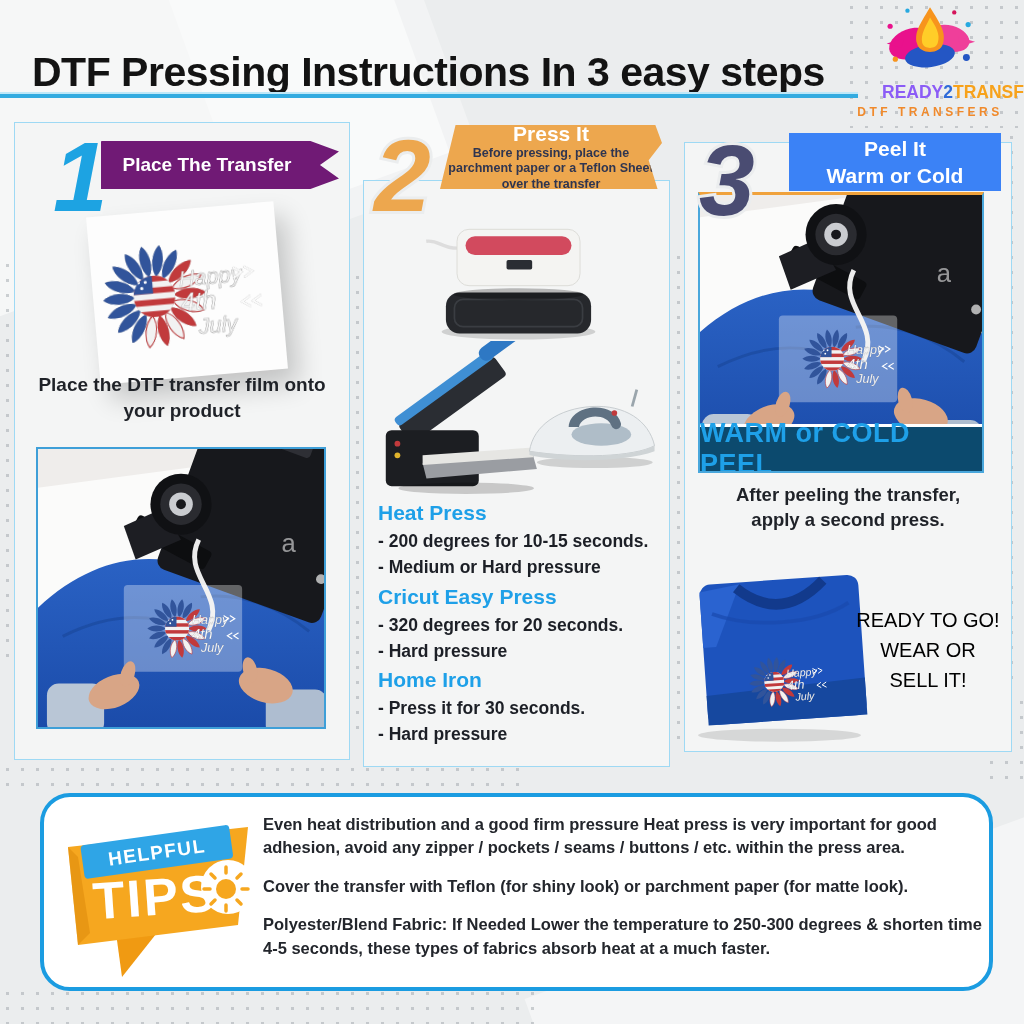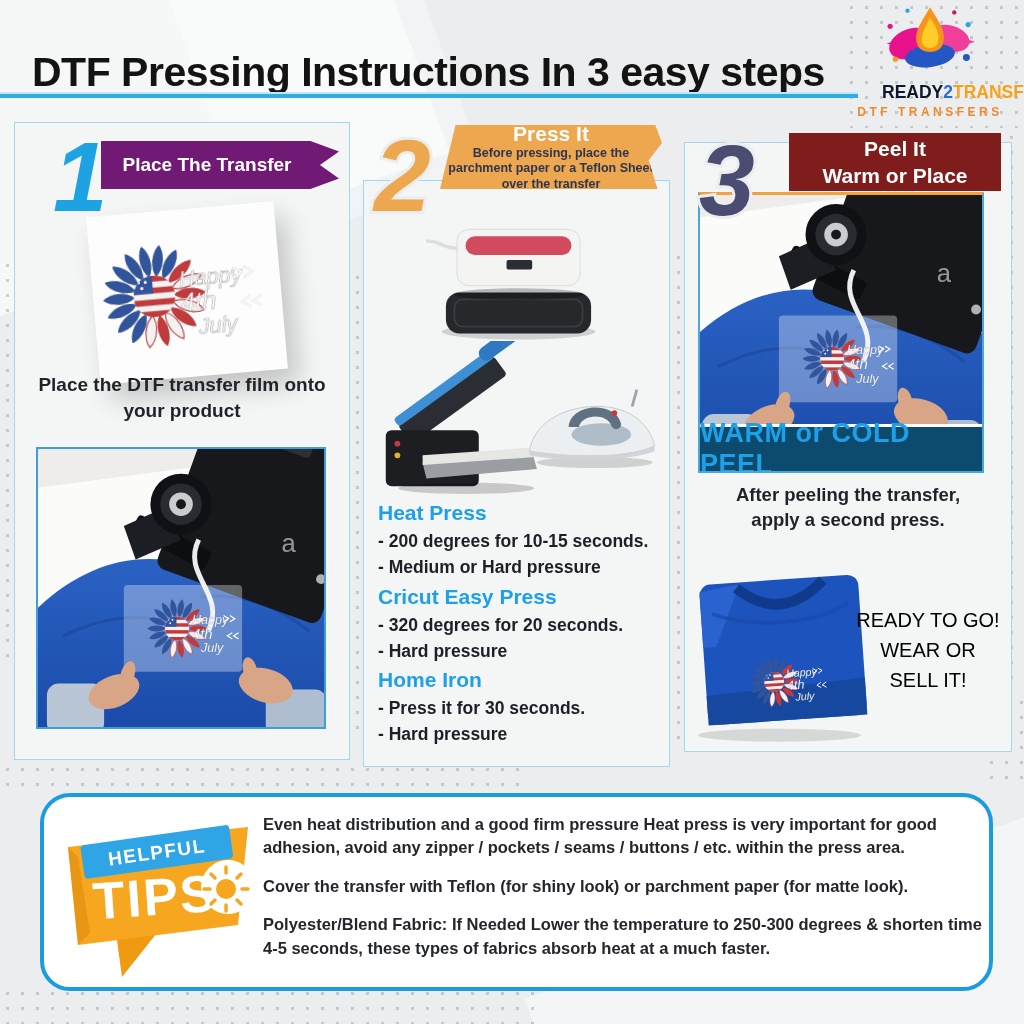--- a/index.html
+++ b/index.html
@@ -6,29 +6,29 @@
   .canvas{position:relative;width:1024px;height:1024px;overflow:hidden;background:#ebedee;
           font-family:"Liberation Sans",sans-serif;color:#1c1f26;}
   .abs{position:absolute;}
   .stripe{position:absolute;background:rgba(255,255,255,.55);transform:rotate(-20deg);z-index:0;}
   .dots{position:absolute;z-index:0;background-image:radial-gradient(circle,rgba(150,156,162,.45) 1.5px,transparent 1.7px);background-size:15px 15px;}
   
   .title{position:absolute;left:32px;top:22px;font-size:41px;font-weight:900;letter-spacing:-.5px;color:#131313;z-index:2;}
   .title-underline{position:absolute;left:0;top:94px;width:858px;height:4px;background:#33abe0;box-shadow:0 -2px 0 #bfe8f8;z-index:2;}
   .logo{position:absolute;right:6px;top:2px;width:176px;text-align:center;z-index:2;}
   .logo-word{font-size:17.5px;font-weight:900;letter-spacing:0;line-height:1;}
-  .lw-ready{color:#0f172a;padding-left:40px;} .lw-2{color:#2f6bd8;} .lw-transfer{color:#f7a21b;}
+  .lw-ready{color:#8b5cf6;padding-left:40px;} .lw-2{color:#2f6bd8;} .lw-transfer{color:#f7a21b;}
   .logo-tagline{font-size:12px;font-weight:700;letter-spacing:3.5px;color:#f08a2c;margin-top:3px;}
   
   .step-box{position:absolute;background:#f4f5f5;border:1px solid #9ed9f4;z-index:1;}
   .numeral{position:absolute;z-index:4;}
   .ribbon{position:absolute;display:flex;flex-direction:column;align-items:center;justify-content:center;z-index:3;}
   .ribbon1{background:#701a75;clip-path:polygon(0 0,88% 0,100% 22%,92% 50%,100% 78%,88% 100%,0 100%);}
   .ribbon2{background:#eda74e;clip-path:polygon(7% 0,97% 0,100% 28%,94% 55%,98% 100%,0 100%);}
-  .ribbon3{background:#7f1d1d;}
+  .ribbon3{background:#3b82f6;}
   .ribbon-title{color:#fff;font-weight:800;}
   .caption{font-weight:800;color:#1f2228;text-align:center;line-height:1.35;}
   .photo-frame{position:absolute;border:2px solid #3e9fd8;background:#fff;overflow:hidden;}
   .film{position:absolute;background:#fdfdfd;box-shadow:10px 16px 26px rgba(0,0,0,.20);transform:rotate(-5deg);}
   .design-svg{width:100%;height:100%;}
   .spec-heading{font-size:21px;font-weight:800;color:#1ea0e8;margin:0 0 3px 0;}
   .spec-line{font-size:17.5px;font-weight:700;color:#1c1f26;line-height:1.5;margin:0;}
   .peel-frame{position:absolute;border:2px solid #49a7dc;border-top:3px solid #f0a23c;background:#fff;overflow:hidden;}
   .peel-strip{position:absolute;left:0;right:0;bottom:0;height:44px;background:#0c4a6e;display:flex;align-items:center;justify-content:center;}
   .peel-label{font-size:27px;font-weight:800;color:#1ea0e8;letter-spacing:.5px;}
@@ -254,21 +254,21 @@
       <p class="spec-line">- Hard pressure</p>
     </div>
   </div>
 
   <div class="step-box" style="left:684px;top:142px;width:326px;height:608px;">
     <svg class="numeral" style="left:4px;top:-18px;" width="120" height="110">
       <text x="10" y="90" font-size="100" font-weight="900" font-style="italic" fill="#4a4c72" stroke="#ebedee" stroke-width="6" paint-order="stroke">3</text>
     </svg>
     <div class="ribbon ribbon3" style="left:104px;top:-10px;width:212px;height:58px;">
       <div class="ribbon-title" style="font-size:21px;line-height:1.3;">Peel It</div>
-      <div class="ribbon-title" style="font-size:21px;line-height:1.3;">Warm or Place</div>
+      <div class="ribbon-title" style="font-size:21px;line-height:1.3;">Warm or Cold</div>
     </div>
     <div class="peel-frame" style="left:13px;top:49px;width:282px;height:276px;">
       <svg width="100%" height="229" viewBox="12 0 286 264" preserveAspectRatio="xMidYMid slice">
         <use href="#pressScene"></use>
       </svg>
       <div class="peel-strip">
         <span class="peel-label">WARM or COLD PEEL</span>
       </div>
     </div>
     <div class="caption abs" style="left:26px;top:340px;width:274px;font-size:18.5px;">After peeling the transfer, apply a second press.</div>

